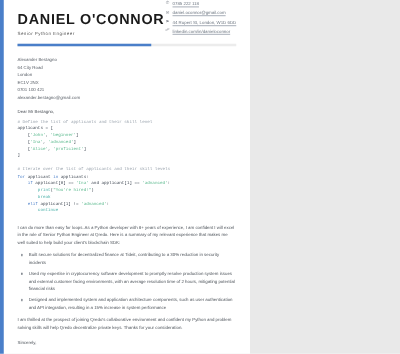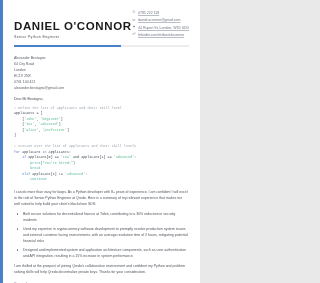--- a/index.html
+++ b/index.html
@@ -27,21 +27,21 @@
     width: 3px;
     height: 283px;
     background: #4a7fc9;
   }
   .sheet {
     position: absolute;
     left: 3px;
     top: 0;
     right: 0;
     bottom: 0;
-    padding: 10px 11px 0 11px;
+    padding: 0 11px 0 11px;
     box-sizing: border-box;
   }
   
   .header {
     display: flex;
     align-items: flex-start;
     justify-content: space-between;
   }
   .identity {
     padding-top: 10px;

